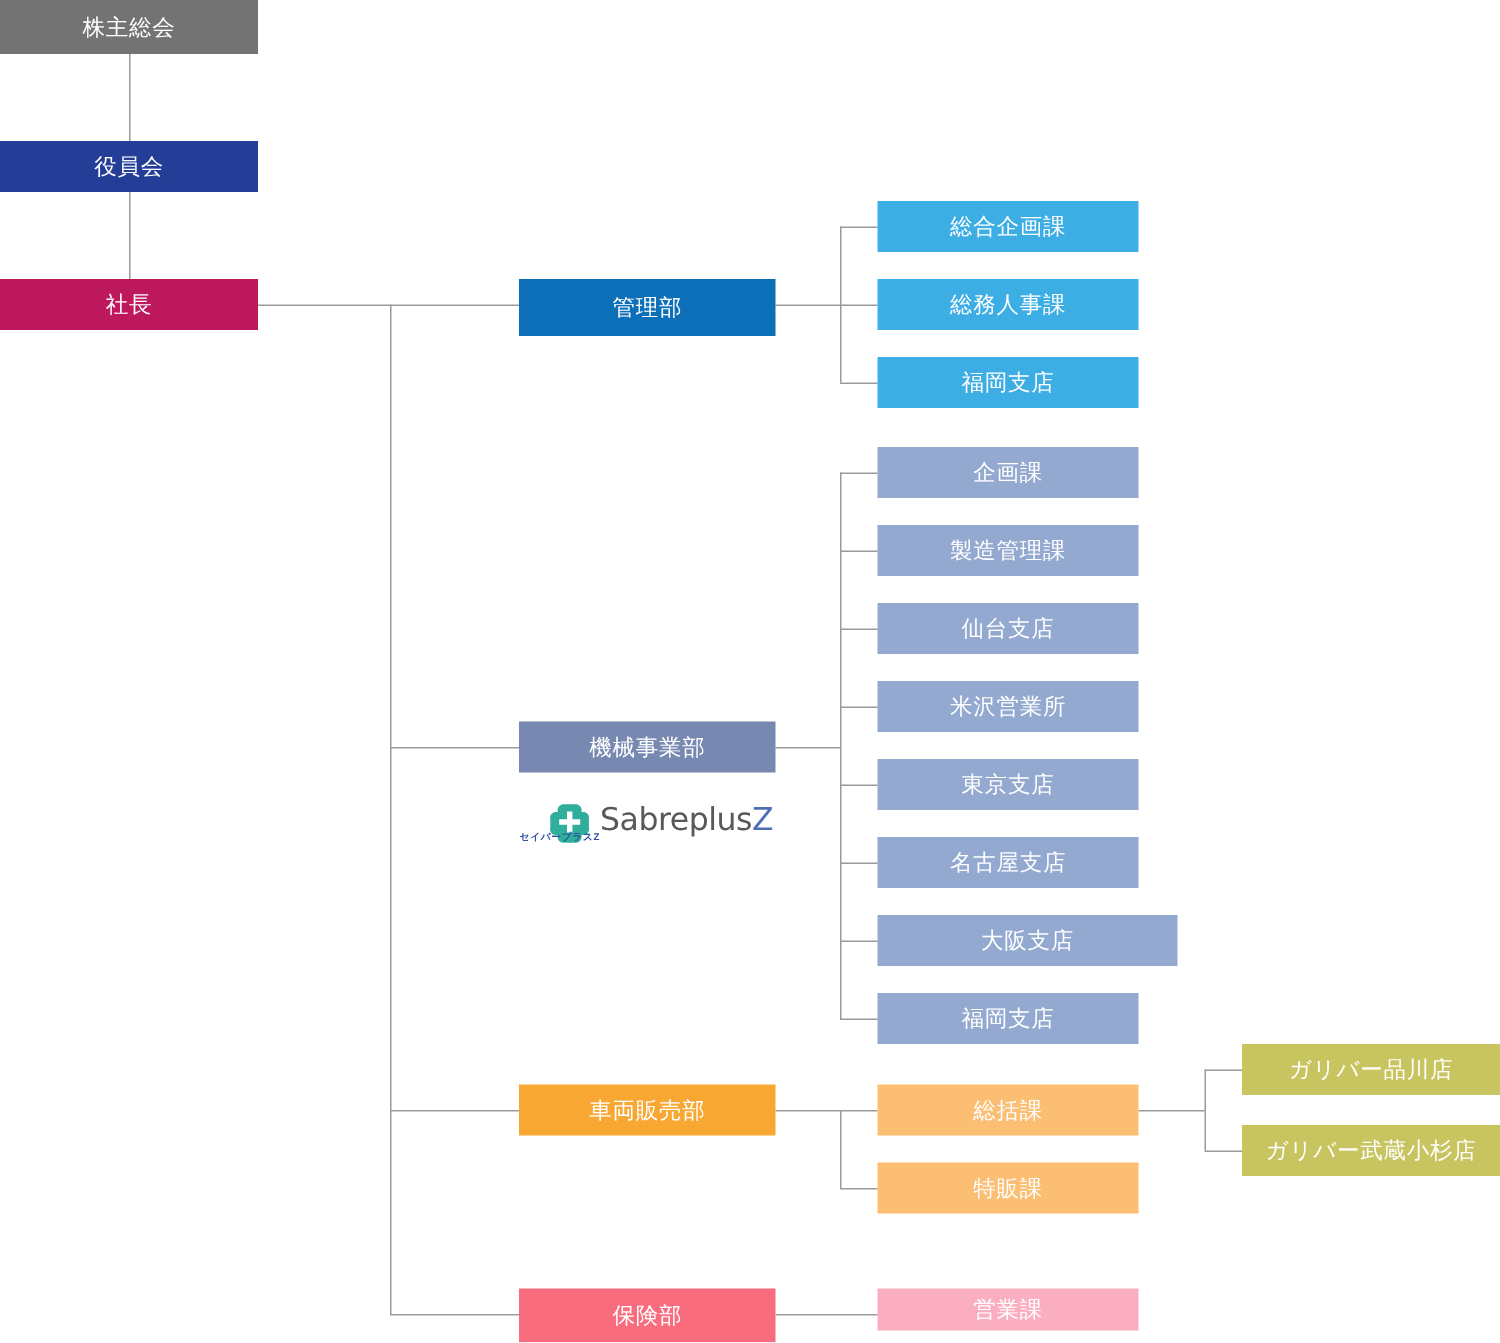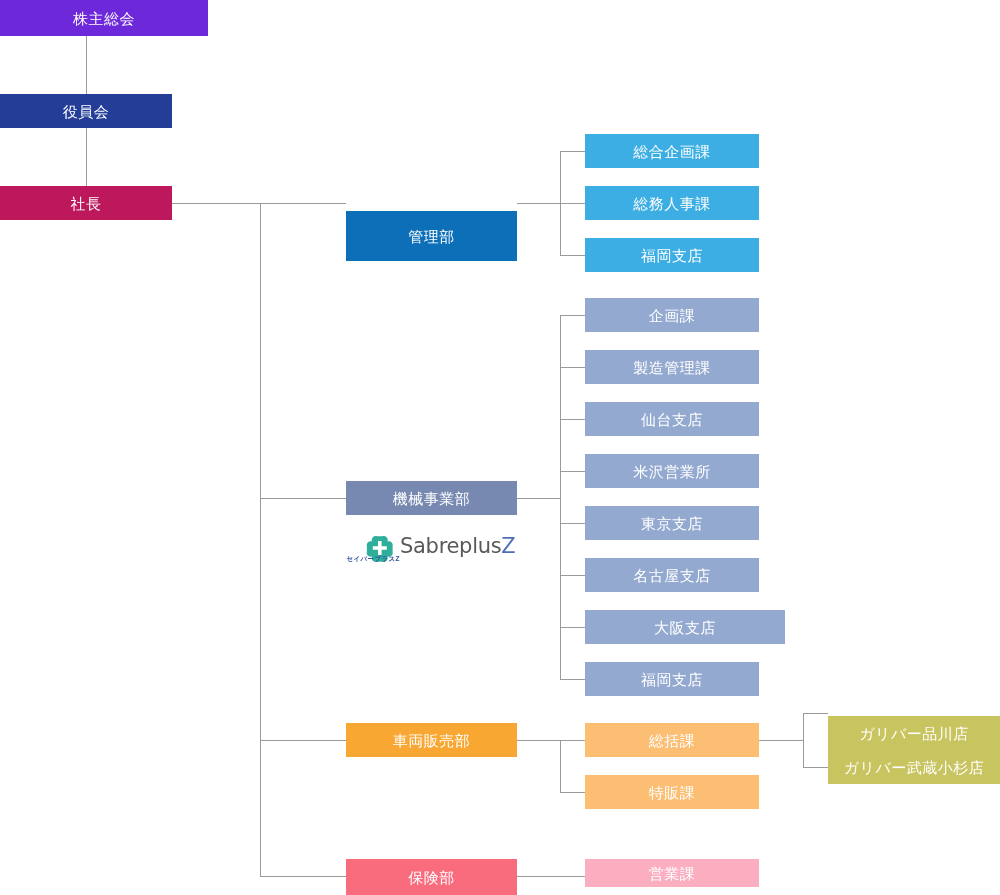--- a/index.html
+++ b/index.html
@@ -130,33 +130,33 @@
   <div class="conn h" style="left:560px; top:740px; width:25px;"></div>
   <div class="conn h" style="left:560px; top:792px; width:25px;"></div>
 
   <div class="conn h" style="left:759px; top:740px; width:44px;"></div>
   <div class="conn v" style="left:803px; top:713px; height:54px;"></div>
   <div class="conn h" style="left:803px; top:713px; width:25px;"></div>
   <div class="conn h" style="left:803px; top:767px; width:25px;"></div>
 
   <div class="conn h" style="left:517px; top:876px; width:68px;"></div>
 
-  <div class="node" style="left:0px; top:0px; width:208px; height:36px; background:#6d28d9;">
+  <div class="node" style="left:0px; top:0px; width:172px; height:36px; background:#737373;">
     <span class="node-label">株主総会</span>
   </div>
 
   <div class="node" style="left:0px; top:94px; width:172px; height:34px; background:#243E98;">
     <span class="node-label">役員会</span>
   </div>
 
   <div class="node" style="left:0px; top:186px; width:172px; height:34px; background:#be185d;">
     <span class="node-label">社長</span>
   </div>
 
-  <div class="node" style="left:346px; top:186px; width:171px; height:50px; background:#0D6FB8;margin-top:25px;">
+  <div class="node" style="left:346px; top:186px; width:171px; height:38px; background:#0D6FB8;">
     <span class="node-label">管理部</span>
   </div>
 
   <div class="node" style="left:585px; top:134px; width:174px; height:34px; background:#3CAEE3;">
     <span class="node-label">総合企画課</span>
   </div>
   <div class="node" style="left:585px; top:186px; width:174px; height:34px; background:#3CAEE3;">
     <span class="node-label">総務人事課</span>
   </div>
   <div class="node" style="left:585px; top:238px; width:174px; height:34px; background:#3CAEE3;">
@@ -220,21 +220,21 @@
     <span class="node-label">車両販売部</span>
   </div>
 
   <div class="node" style="left:585px; top:723px; width:174px; height:34px; background:#FBBE72;">
     <span class="node-label">総括課</span>
   </div>
   <div class="node" style="left:585px; top:775px; width:174px; height:34px; background:#FBBE72;text-align:right;">
     <span class="node-label">特販課</span>
   </div>
 
-  <div class="node" style="left:828px; top:696px; width:172px; height:34px; background:#C8C45F;margin-top:20px;">
+  <div class="node" style="left:828px; top:696px; width:172px; height:34px; background:#C8C45F;">
     <span class="node-label">ガリバー品川店</span>
   </div>
   <div class="node" style="left:828px; top:750px; width:172px; height:34px; background:#C8C45F;">
     <span class="node-label">ガリバー武蔵小杉店</span>
   </div>
 
   <div class="node" style="left:346px; top:859px; width:171px; height:36px; background:#F96C7E;">
     <span class="node-label">保険部</span>
   </div>
 

